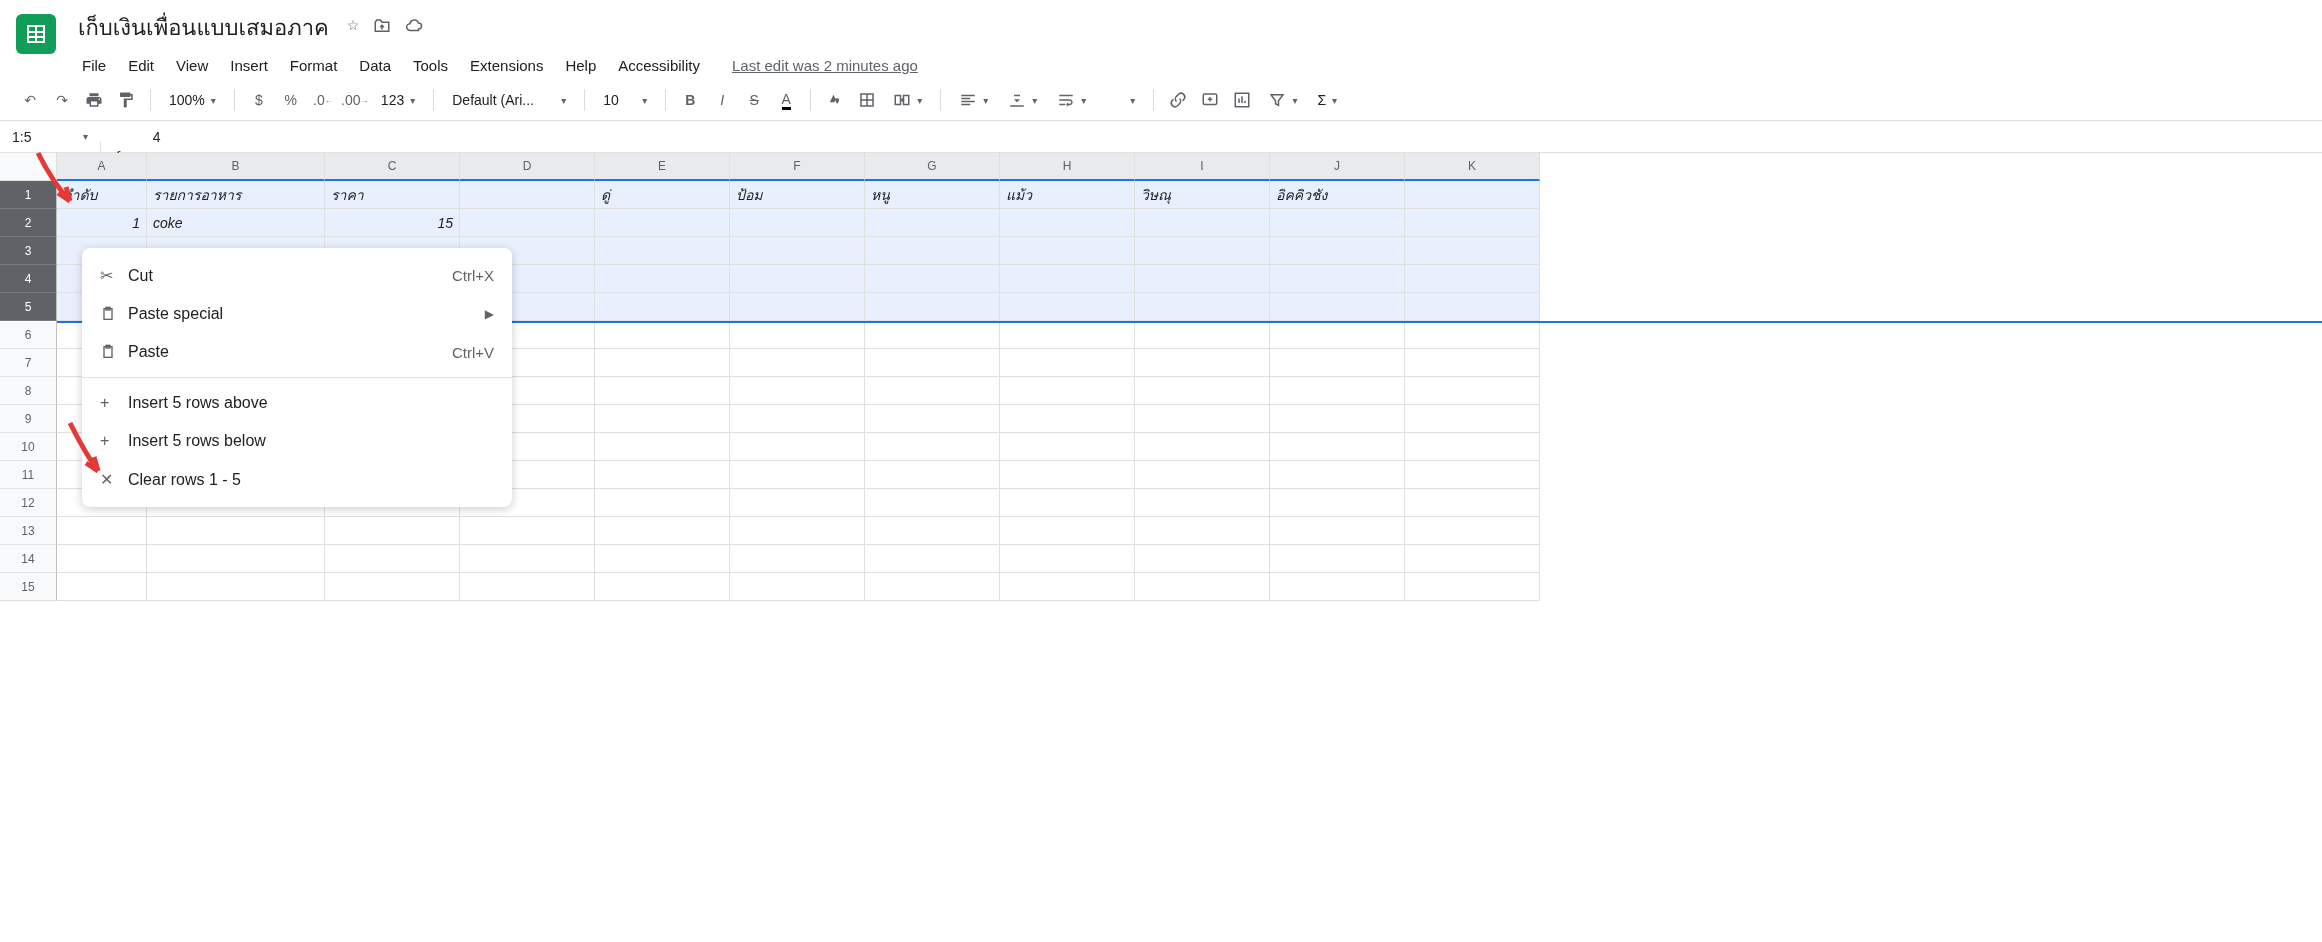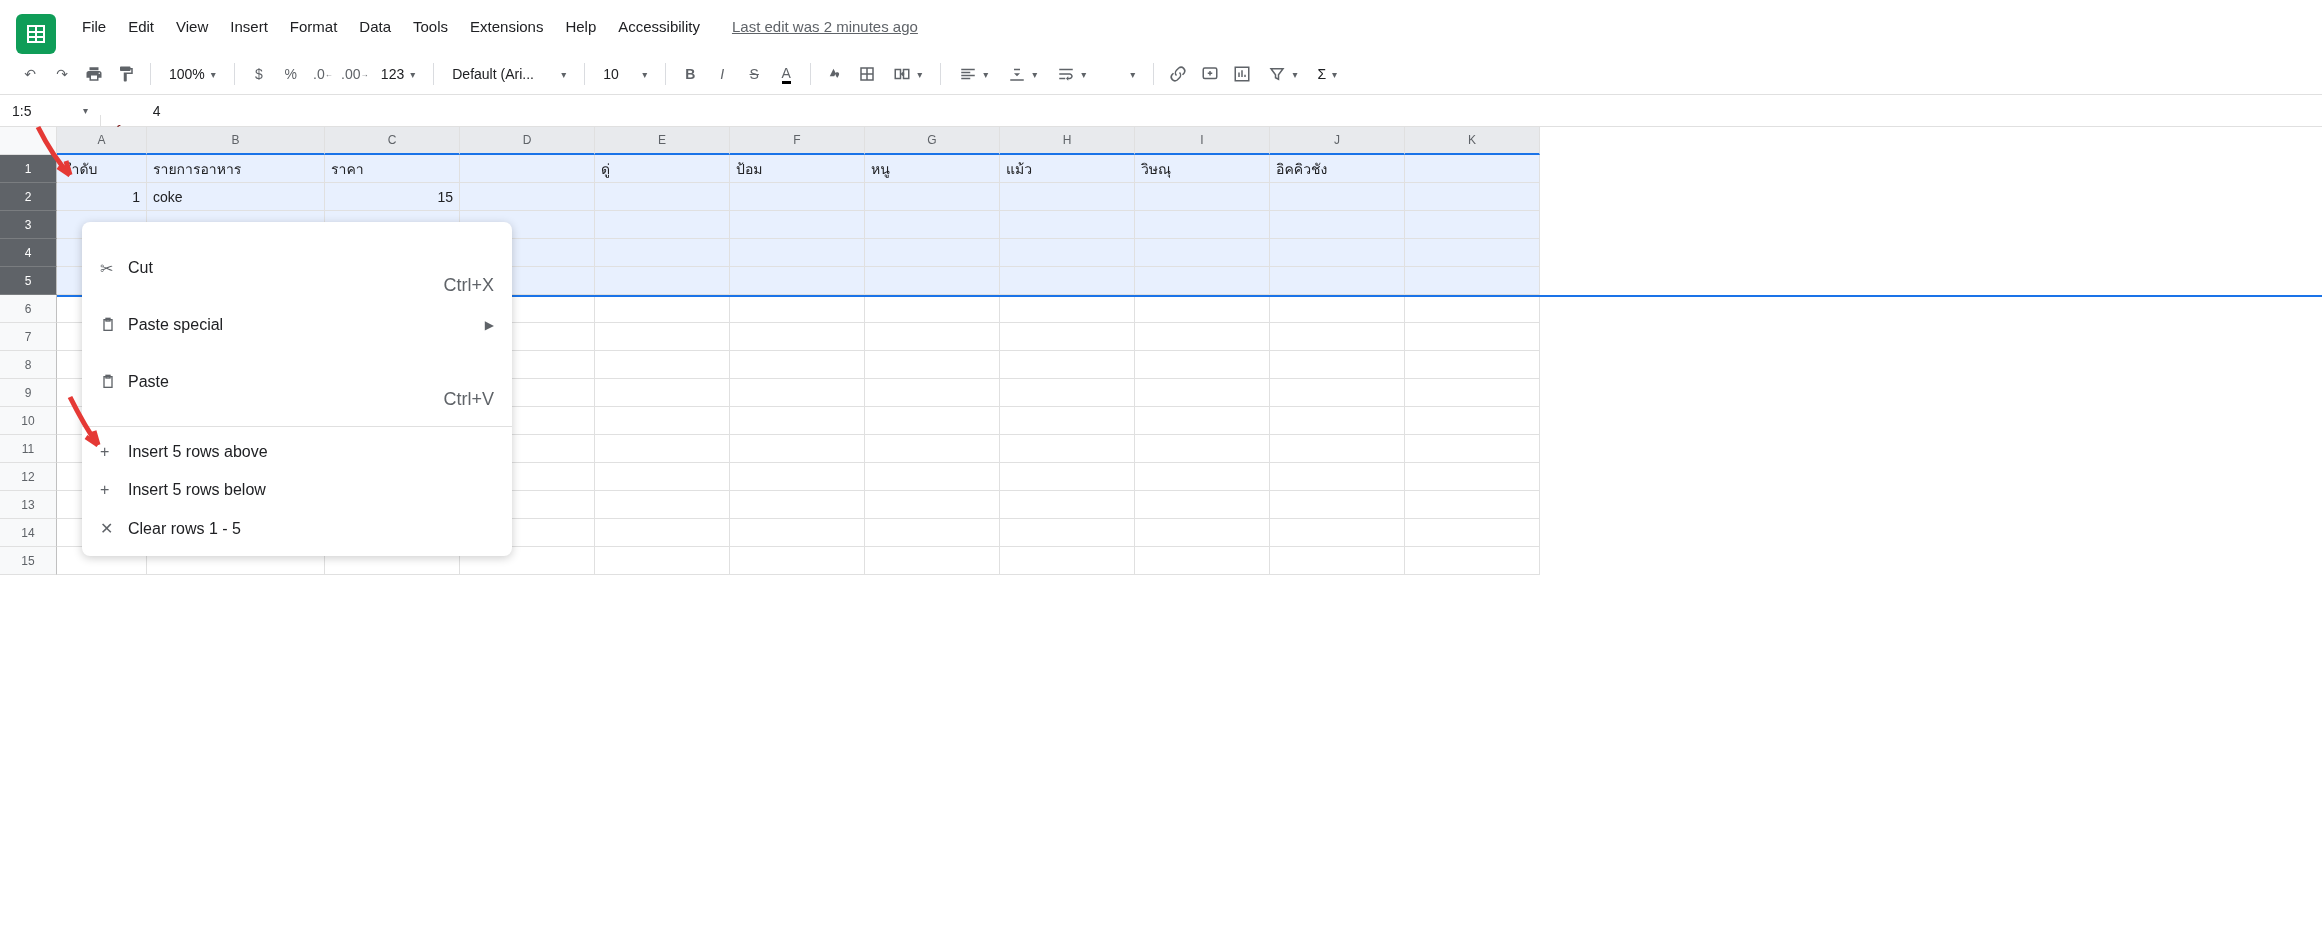--- a/index.html
+++ b/index.html
@@ -35,51 +35,64 @@
 .corner { width: 57px; height: 28px; background: #f8f9fa; border-right: 1px solid #e0e0e0; border-bottom: 1px solid #e0e0e0; }
 .row-hdr { width: 57px; height: 28px; background: #f8f9fa; border-right: 1px solid #c0c0c0; border-bottom: 1px solid #e0e0e0; display: flex; align-items: center; justify-content: center; font-size: 12px; color: #5f6368; cursor: pointer; }
 .row-hdr.selected { background: #5f6368; color: #fff; border-bottom: 1px solid #7a7d80; }
 
 .cols { flex: 1; }
 .col-headers { display: flex; height: 28px; }
 .col-hdr { background: #f8f9fa; border-right: 1px solid #e0e0e0; border-bottom: 1px solid #e0e0e0; display: flex; align-items: center; justify-content: center; font-size: 12px; color: #5f6368; cursor: pointer; }
 .col-hdr.selected { background: #e8eaed; border-bottom: 2px solid #1a73e8; }
 
 .cells { }
-.cell-row { display: flex; height: 28px; }
+.cell-row { display: flex; height: 28px; font-style: italic; }
 .cell { border-right: 1px solid #e0e0e0; border-bottom: 1px solid #e0e0e0; padding: 0 6px; display: flex; align-items: center; font-size: 14px; color: #202124; overflow: hidden; white-space: nowrap; }
 .cell.num { justify-content: flex-end; }
 .cell-row.selected .cell { background: #e8f0fe; }
 .selection-border { position: absolute; border-bottom: 2px solid #1a73e8; pointer-events: none; }
 
 .context-menu { position: absolute; background: #fff; border-radius: 8px; box-shadow: 0 2px 10px rgba(0,0,0,0.2); padding: 8px 0; width: 430px; z-index: 100; }
 .ctx-item { display: flex; align-items: center; padding: 10px 18px; cursor: pointer; font-size: 16px; color: #202124; }
 .ctx-icon { width: 28px; color: #5f6368; display: flex; align-items: center; }
 .ctx-label { flex: 1; }
-.ctx-shortcut { color: #5f6368; font-size: 18px; margin-top: 35px; }
+.ctx-shortcut { color: #5f6368; font-size: 15px; }
 .ctx-arrow { color: #5f6368; font-size: 12px; }
 .ctx-sep { height: 1px; background: #e0e0e0; margin: 6px 0; }
 
 .arrow-annotation { position: absolute; pointer-events: none; z-index: 200; }
 
 .cw-A { width: 90px; } .cw-B { width: 178px; } .cw-C { width: 135px; }
 .cw-D { width: 135px; } .cw-E { width: 135px; } .cw-F { width: 135px; }
 .cw-G { width: 135px; } .cw-H { width: 135px; } .cw-I { width: 135px; }
 .cw-J { width: 135px; } .cw-K { width: 135px; }
 </style>
 </head>
 <body>
 
 <div class="header">
   <div class="logo">
     <svg viewBox="0 0 24 24">
         <path d="M3 3h18v18H3V3zm2 2v4h6V5H5zm8 0v4h6V5h-6zM5 11v3h6v-3H5zm8 0v3h6v-3h-6zM5 16v3h6v-3H5zm8 0v3h6v-3h-6z"></path>
       </svg>
   </div>
   <div class="title-area">
+    <div class="title-row">
+      <div class="doc-title">เก็บเงินเพื่อนแบบเสมอภาค</div>
+      <div class="title-icons">
+        <span>☆</span>
+        <span><svg width="18" height="18" viewBox="0 0 24 24" fill="none" stroke="#5f6368" stroke-width="2">
+              <path d="M3 7l2-3h5l2 3h9v12H3V7z"></path>
+              <path d="M12 11v5M10 13l2-2 2 2" stroke-linecap="round"></path>
+            </svg></span>
+        <span><svg width="18" height="18" viewBox="0 0 24 24" fill="none" stroke="#5f6368" stroke-width="2">
+              <path d="M18 16a4 4 0 0 0 0-8 6 6 0 0 0-11.5 1A4.5 4.5 0 0 0 7 18h11z"></path>
+            </svg></span>
+      </div>
+    </div>
     <div class="menubar">
       <div class="menu-item">File</div>
       <div class="menu-item">Edit</div>
       <div class="menu-item">View</div>
       <div class="menu-item">Insert</div>
       <div class="menu-item">Format</div>
       <div class="menu-item">Data</div>
       <div class="menu-item">Tools</div>
       <div class="menu-item">Extensions</div>
       <div class="menu-item">Help</div>

